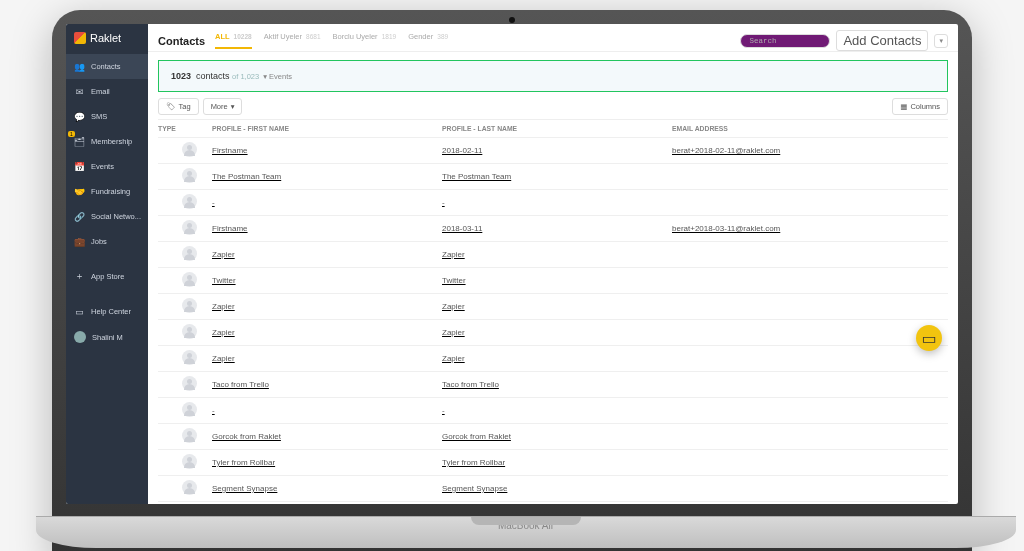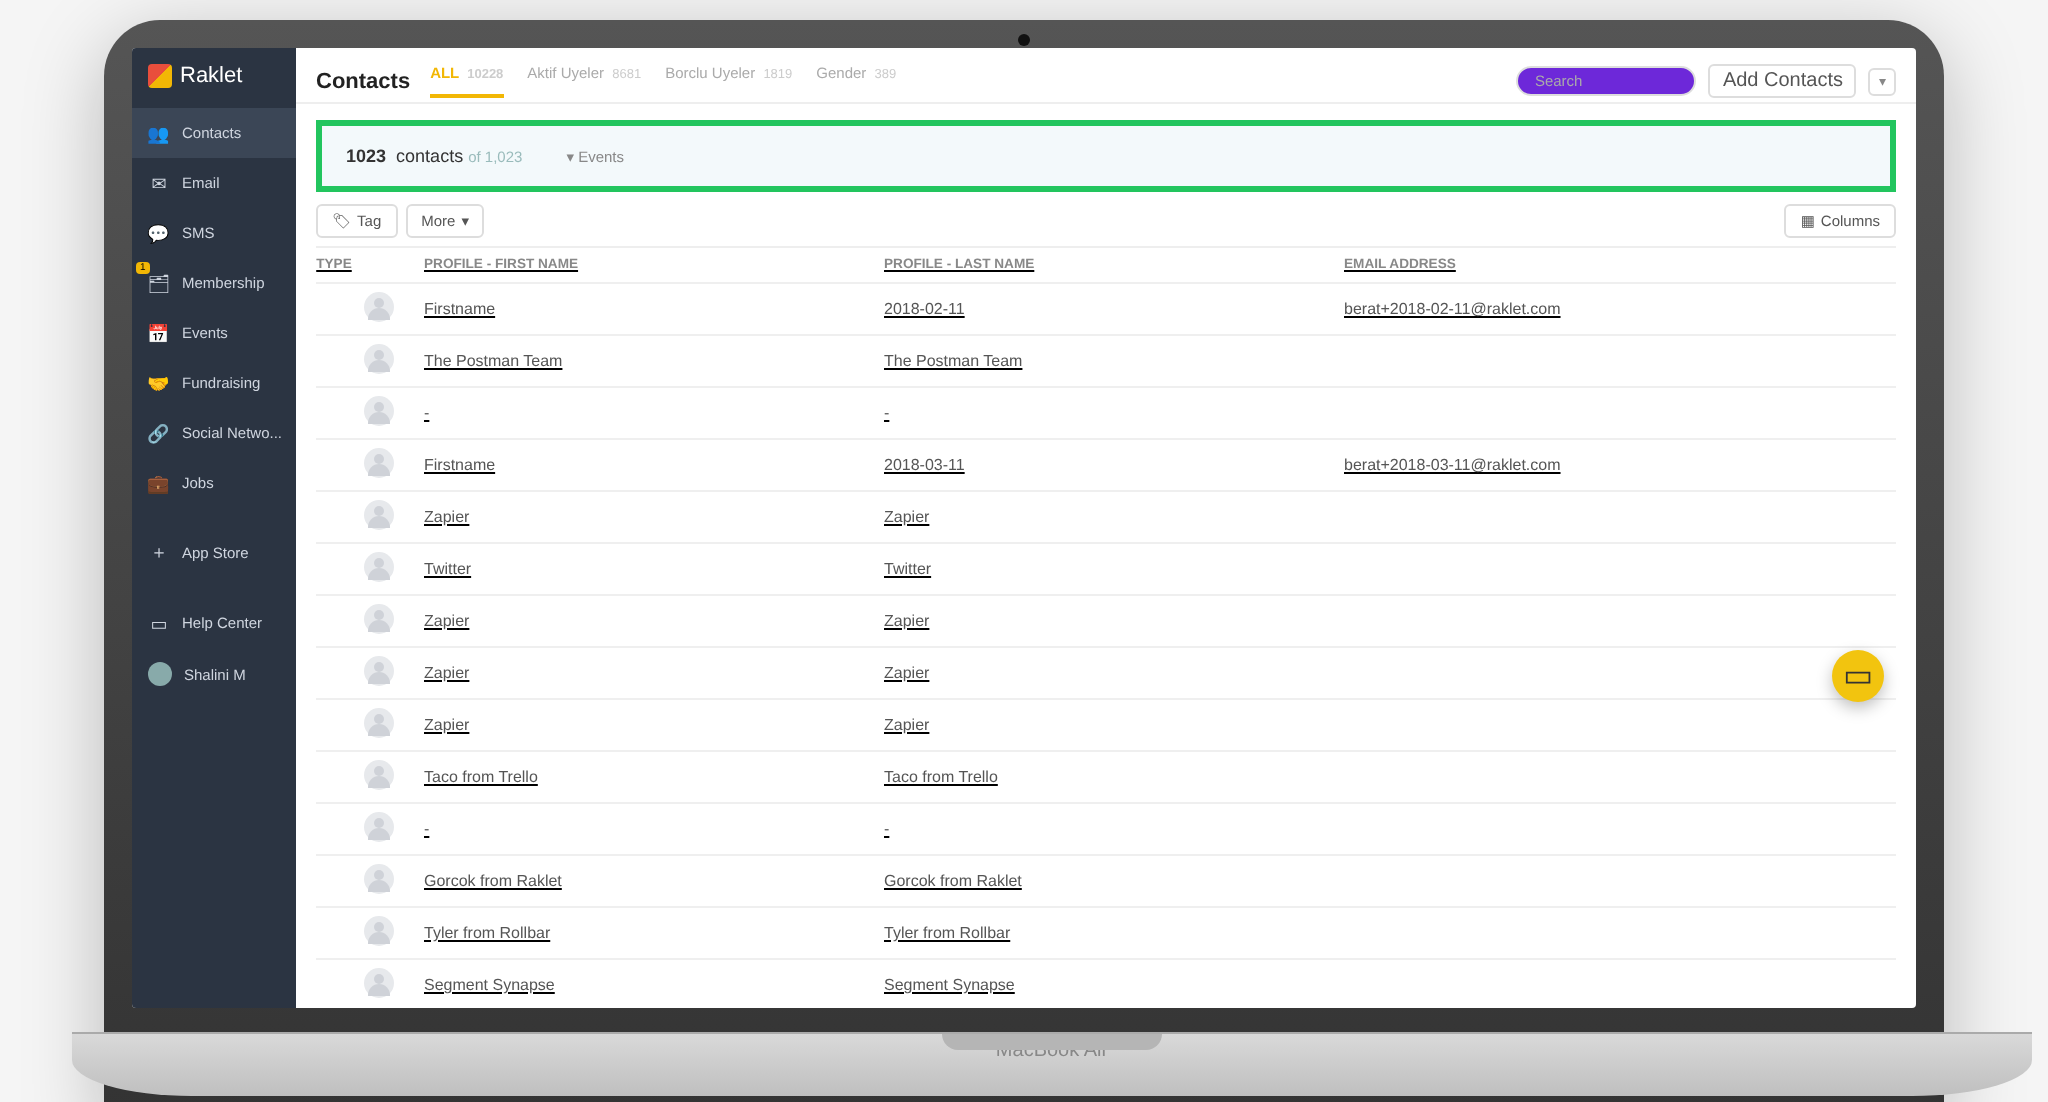--- a/index.html
+++ b/index.html
@@ -149,43 +149,44 @@
   .tab .count { color:#ccc; font-size:6.5px; margin-left:2px;}
   .tab.active { color: #f2b705; border-bottom: 2px solid #f2b705; font-weight:600;}
   .top-right { margin-left: auto; display:flex; gap:6px; align-items:center;}
   .search {
     border: 1px solid #ddd;
     border-radius: 10px;
     padding: 2px 8px;
     color:#aaa;
     font-size:7.5px;
     width: 90px;
-    background:#6d28d9;
+    background:#701a75;
+    font-family:Liberation Mono, monospace;
   }
   .add-btn {
     border:1px solid #ddd;
     border-radius:3px;
     padding:2px 6px;
     background:#fff;
-    font-size:10px;
+    font-size:13px;
     color:#555;
     cursor:pointer;
   }
   .caret-btn {
     border:1px solid #ddd;border-radius:3px;padding:2px 4px;background:#fff;color:#888;font-size:7px;cursor:pointer;
   }
 
   .summary {
     margin: 8px 10px 0 10px;
     background: #f3f9fb;
-    border:3px solid #22c55e;
+    border:1px solid #22c55e;
     padding: 10px 12px;
     font-size: 9px;
     color:#333;
-    display:flex; align-items:center; gap:22px;
+    display:flex; align-items:center; gap:4px;
   }
   .summary .of { color:#9bb; font-size:7.5px;}
   .summary .filter { color:#888; font-size:7.5px; cursor:pointer;}
 
   .toolbar {
     margin: 6px 10px 0 10px;
     display:flex; align-items:center; gap:4px;
   }
   .pill {
     border:1px solid #ddd;

